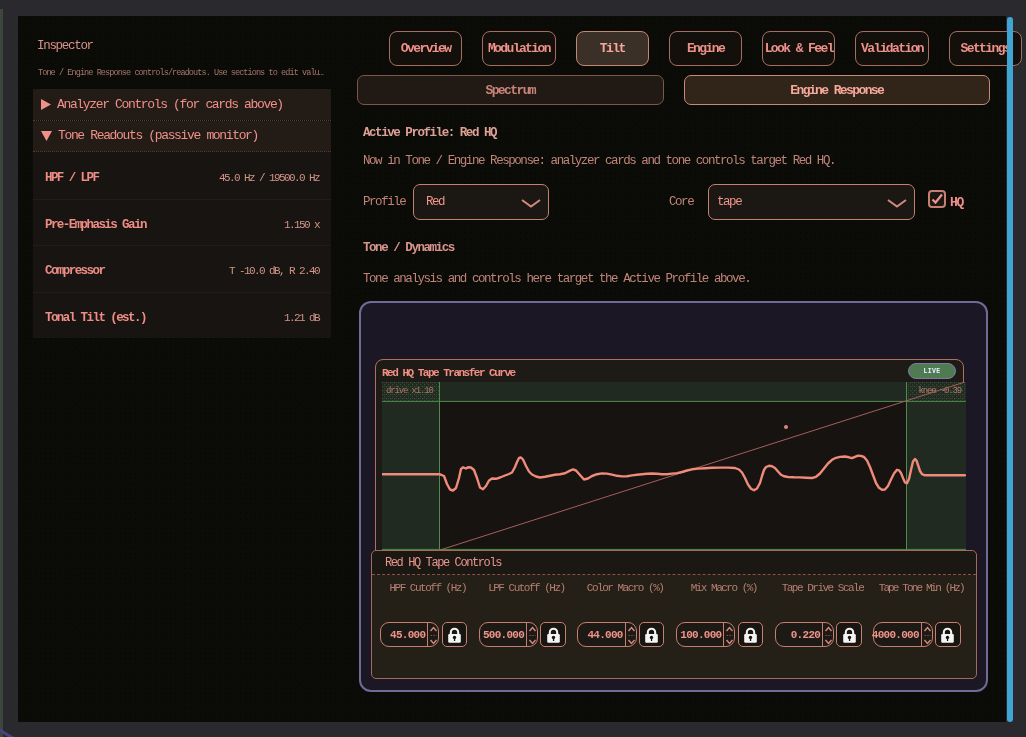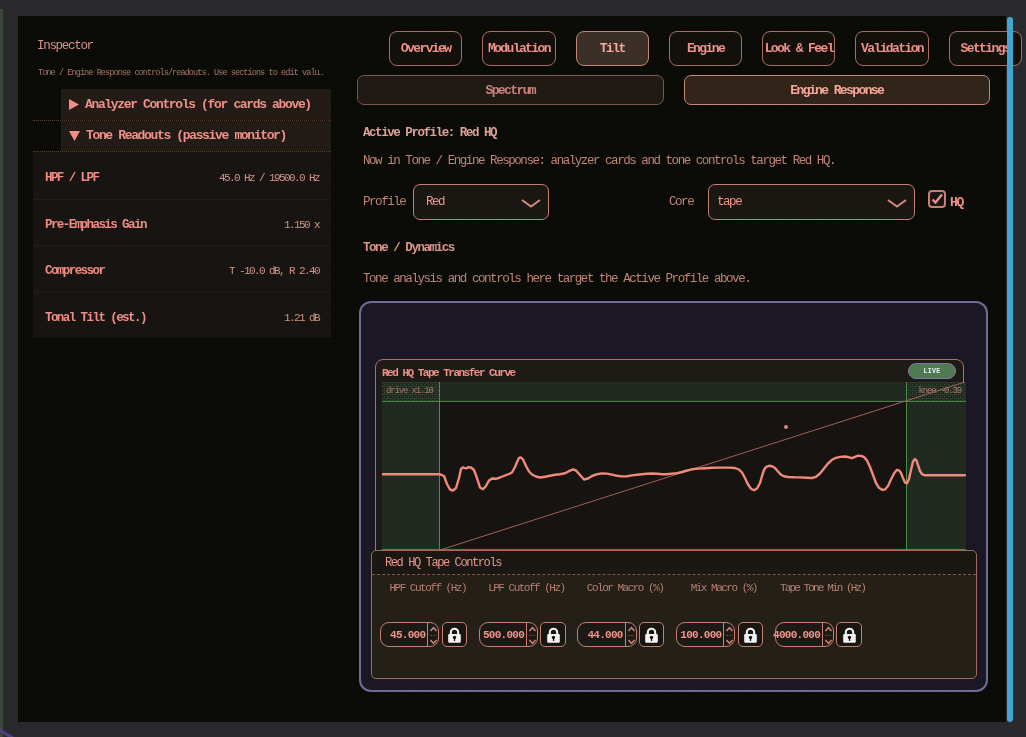--- a/index.html
+++ b/index.html
@@ -12,21 +12,21 @@
     background-size: 5px 5px, 7px 7px; background-position: 0 0, 2px 3px;
   }
   .scrollbar { position:absolute; left:1007px; top:17px; width:6px; height:705px; background:#41a5d4; border-radius:3px; }
 
   
   .left { position:absolute; left:15px; top:0; width:300px; }
   .insp-title { position:absolute; left:4px; top:22.5px; color:#d9918a; font-size:12.5px; letter-spacing:-1.3px; }
   .insp-sub { position:absolute; left:5px; top:51.5px; color:#a8766d; font-size:8.5px; letter-spacing:-0.91px; white-space:nowrap; }
   .sections { position:absolute; left:0; top:73px; width:298px; }
   .sec-head { background:#231c16; height:30.6px; display:flex; align-items:center; padding-left:8px;
-    color:#f09088; font-weight:bold; font-size:13px; letter-spacing:-1.35px;margin-left:28px; }
+    color:#f09088; font-weight:normal; font-size:13px; letter-spacing:-1.35px; }
   .sec-head svg { margin-right:6px; }
   .sec-sep { border-top:1px dotted #5a3c33; }
   .rows { background:#181411; border-top:1px dotted #5a3c33; }
   .row { height:46.5px; display:flex; align-items:center; justify-content:space-between;
     padding:5px 12px 0 12px; border-top:1px solid #231c16; }
   .row:first-child { border-top:none; }
   .row .lbl { color:#ee8d85; font-weight:bold; font-size:12.5px; letter-spacing:-1.57px; }
   .row .val { color:#cf9488; font-size:11px; letter-spacing:-1.6px; }
 
   
@@ -280,20 +280,40 @@
 <div class="lockbtn">
                 <svg width="17" height="17" viewBox="0 0 17 17">
 <path d="M 4.8 9 L 4.8 6.4 A 3.7 3.7 0 0 1 12.2 6.4 L 12.2 9" fill="none" stroke="#f2f2f2" stroke-width="2.1"></path>
 <rect x="2.2" y="8" width="12.6" height="8.8" rx="1.2" fill="#f4f4f4"></rect>
 <circle cx="8.5" cy="11.4" r="1.7" fill="#17130f"></circle>
 <rect x="7.9" y="12.2" width="1.3" height="2.8" fill="#17130f"></rect>
 </svg>
               </div>
 </div>
 <div class="col">
+<div class="col-lbl">Tape Drive Scale</div>
+<div class="inbox">
+                <span class="num">0.220</span>
+                <span class="spin">
+<svg width="11" height="25" viewBox="0 0 11 25">
+<polyline points="2.5,8 5.5,4.5 8.5,8" fill="none" stroke="#d48a7c" stroke-width="1.4"></polyline>
+<line x1="2.5" y1="12.5" x2="8.5" y2="12.5" stroke="#8a5146" stroke-width="1" stroke-dasharray="1.5,1.2"></line>
+<polyline points="2.5,17 5.5,20.5 8.5,17" fill="none" stroke="#d48a7c" stroke-width="1.4"></polyline>
+</svg></span>
+              </div>
+<div class="lockbtn">
+                <svg width="17" height="17" viewBox="0 0 17 17">
+<path d="M 4.8 9 L 4.8 6.4 A 3.7 3.7 0 0 1 12.2 6.4 L 12.2 9" fill="none" stroke="#f2f2f2" stroke-width="2.1"></path>
+<rect x="2.2" y="8" width="12.6" height="8.8" rx="1.2" fill="#f4f4f4"></rect>
+<circle cx="8.5" cy="11.4" r="1.7" fill="#17130f"></circle>
+<rect x="7.9" y="12.2" width="1.3" height="2.8" fill="#17130f"></rect>
+</svg>
+              </div>
+</div>
+<div class="col">
 <div class="col-lbl tight">Tape Tone Min (Hz)</div>
 <div class="inbox">
                 <span class="num">4000.000</span>
                 <span class="spin">
 <svg width="11" height="25" viewBox="0 0 11 25">
 <polyline points="2.5,8 5.5,4.5 8.5,8" fill="none" stroke="#d48a7c" stroke-width="1.4"></polyline>
 <line x1="2.5" y1="12.5" x2="8.5" y2="12.5" stroke="#8a5146" stroke-width="1" stroke-dasharray="1.5,1.2"></line>
 <polyline points="2.5,17 5.5,20.5 8.5,17" fill="none" stroke="#d48a7c" stroke-width="1.4"></polyline>
 </svg></span>
               </div>

